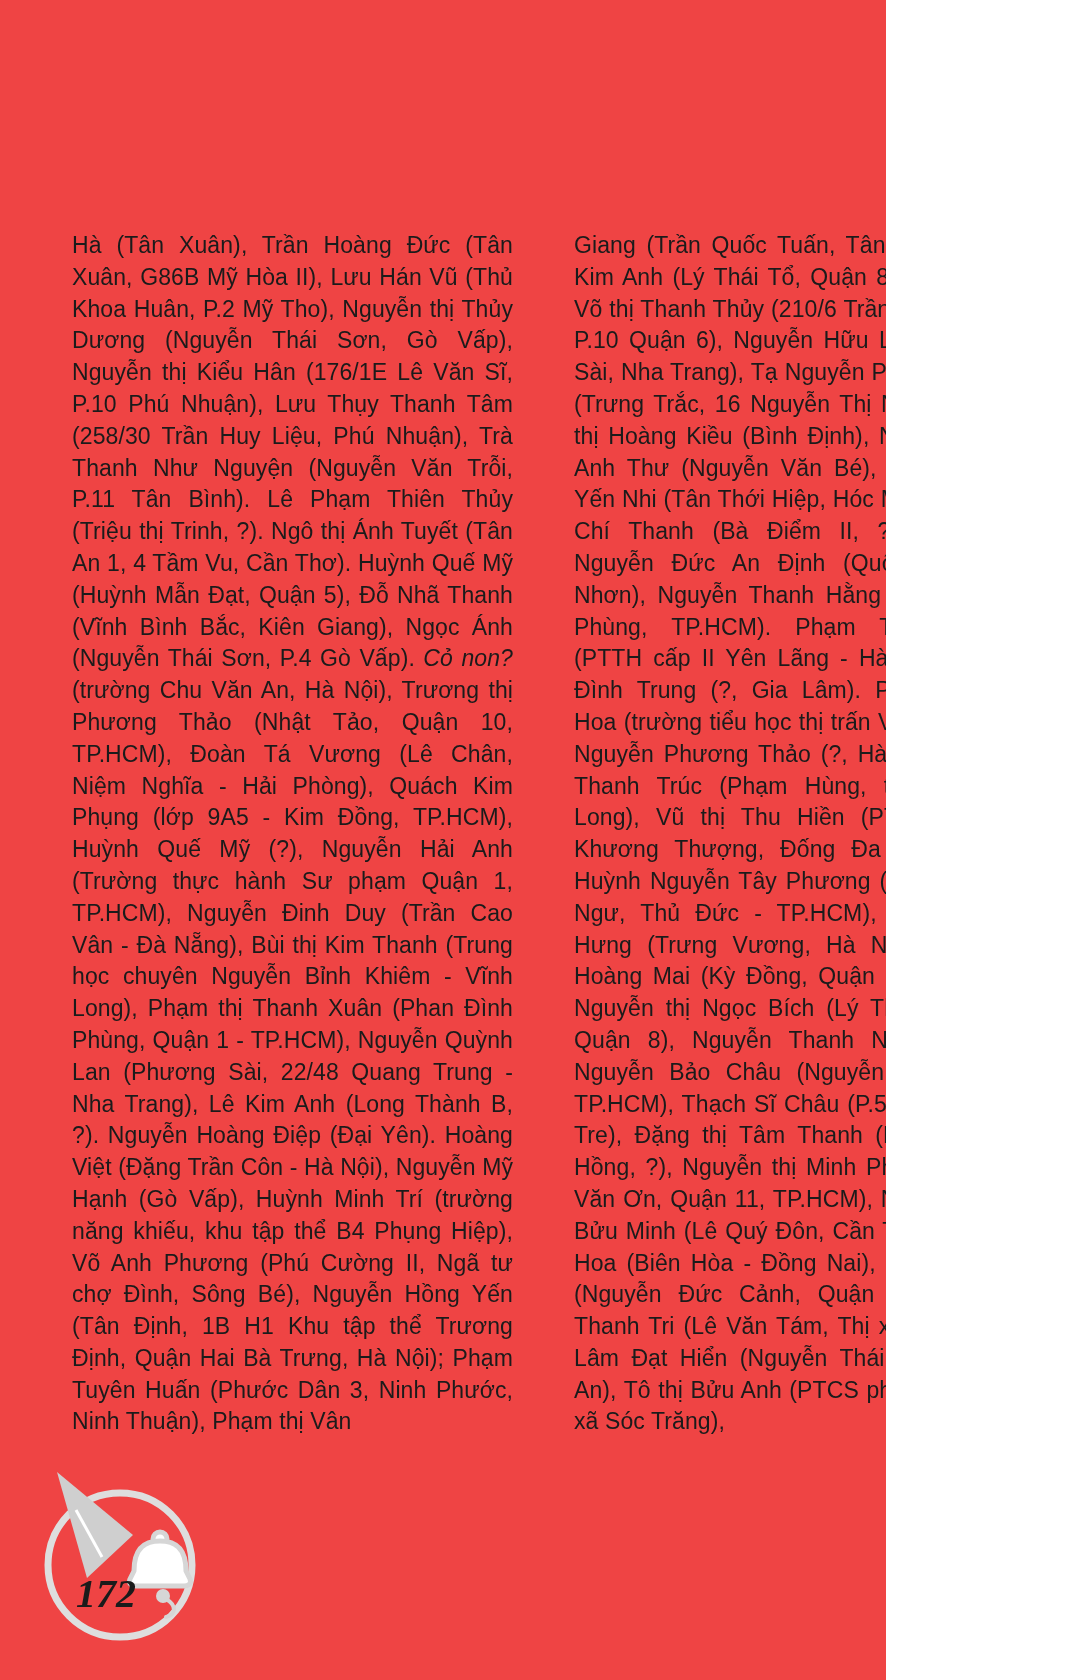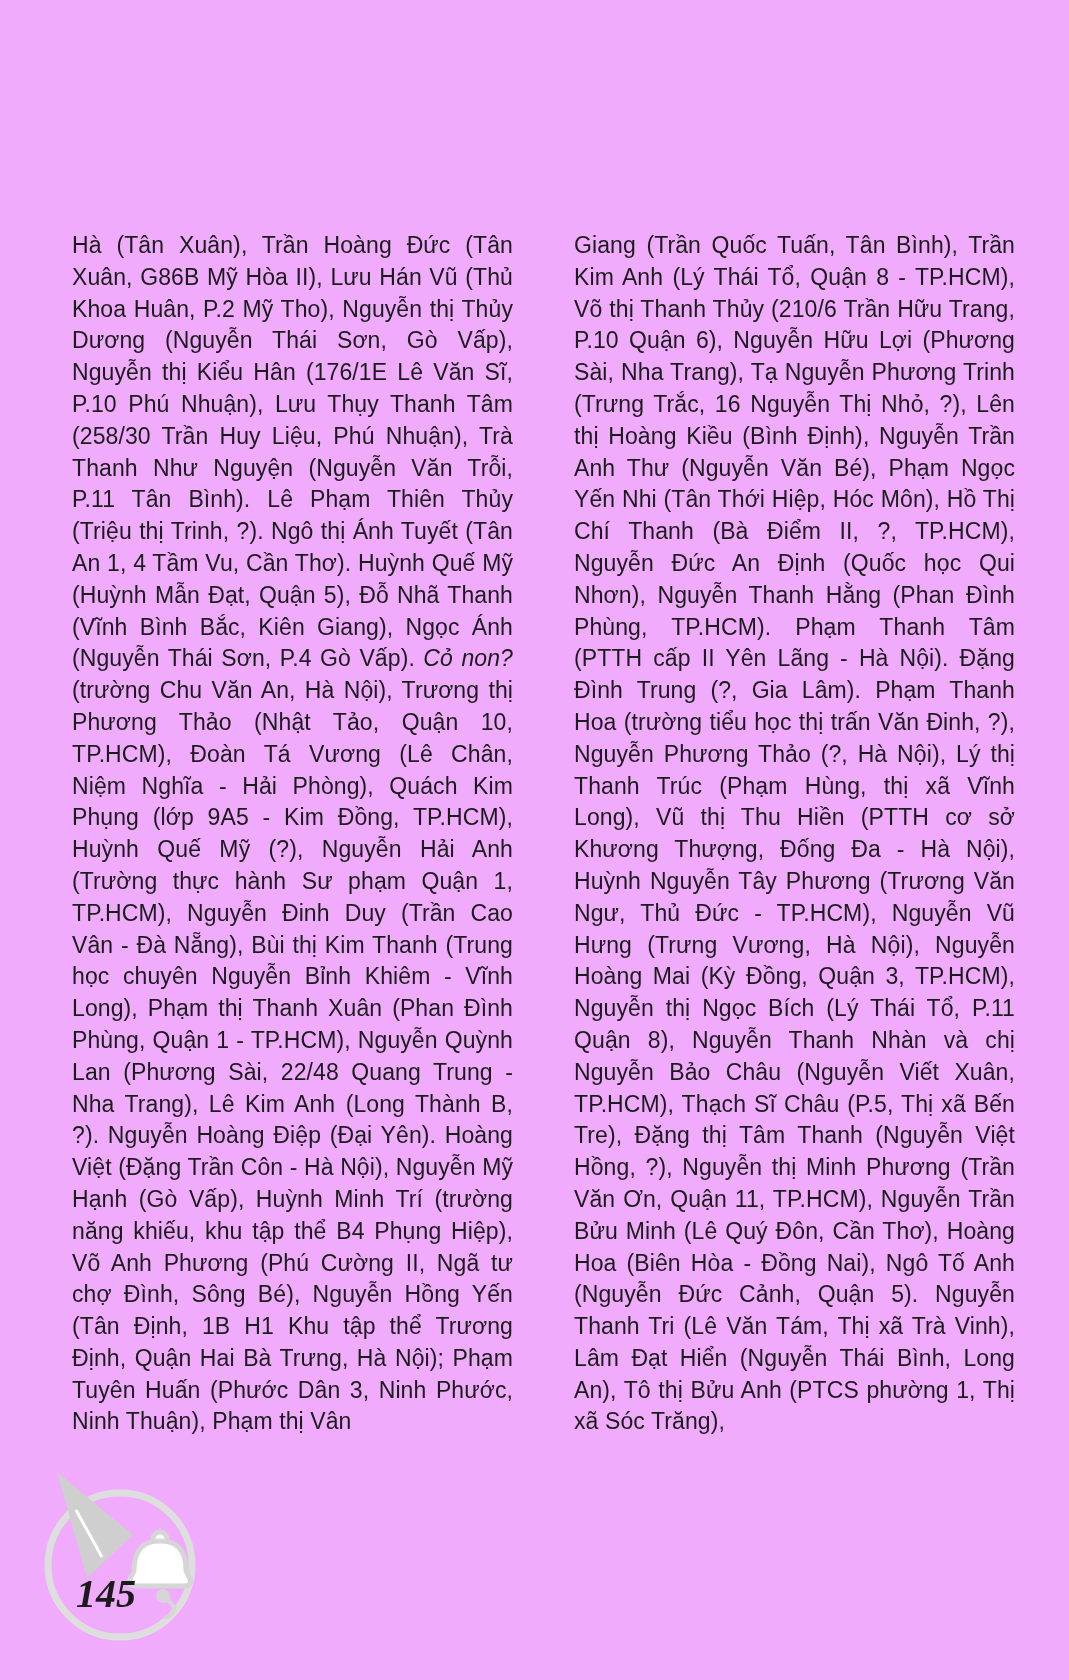--- a/index.html
+++ b/index.html
@@ -2,23 +2,23 @@
 <html lang="vi"><head>
 <meta charset="utf-8">
 <style>
   html, body {
     margin: 0;
     padding: 0;
     background: #ffffff;
   }
   .page {
     position: relative;
-    width: 1069px;
+    width: 886px;
     height: 1680px;
-    background: #f0abfc;
+    background: #ef4444;
     overflow: hidden;
     font-family: "Liberation Sans", sans-serif;
   }
   .text-col {
     position: absolute;
     top: 230px;
     width: 441px;
     font-size: 23px;
     line-height: 31.8px;
     text-align: justify;
@@ -64,15 +64,15 @@
     <polygon points="27,47 103,110 57,153" fill="#cfcfcf"></polygon>
     <line x1="46" y1="85" x2="72" y2="132" stroke="#ffffff" stroke-width="3"></line>
     <g transform="translate(98,108)">
       <circle cx="32" cy="6" r="7" fill="#ffffff" stroke-width="5" stroke="#d6d6d6"></circle>
       <path d="M 6,38 C 6,14 18,8 32,8 C 46,8 58,14 58,38 L 62,46 C 64,51 60,53 56,53 L 8,53 C 4,53 0,51 2,46 Z" fill="#ffffff" stroke-width="5" stroke-linejoin="round" stroke="#d6d6d6"></path>
       <circle cx="35" cy="63" r="7" fill="#d6d6d6"></circle>
       <path d="M 38,66 C 50,73 47,82 38,84" fill="none" stroke-width="4" stroke-linecap="round" stroke="#d6d6d6"></path>
     </g>
   </svg>
 
-  <div class="page-number">145</div>
+  <div class="page-number">172</div>
 
 </div>
 
 </body></html>

